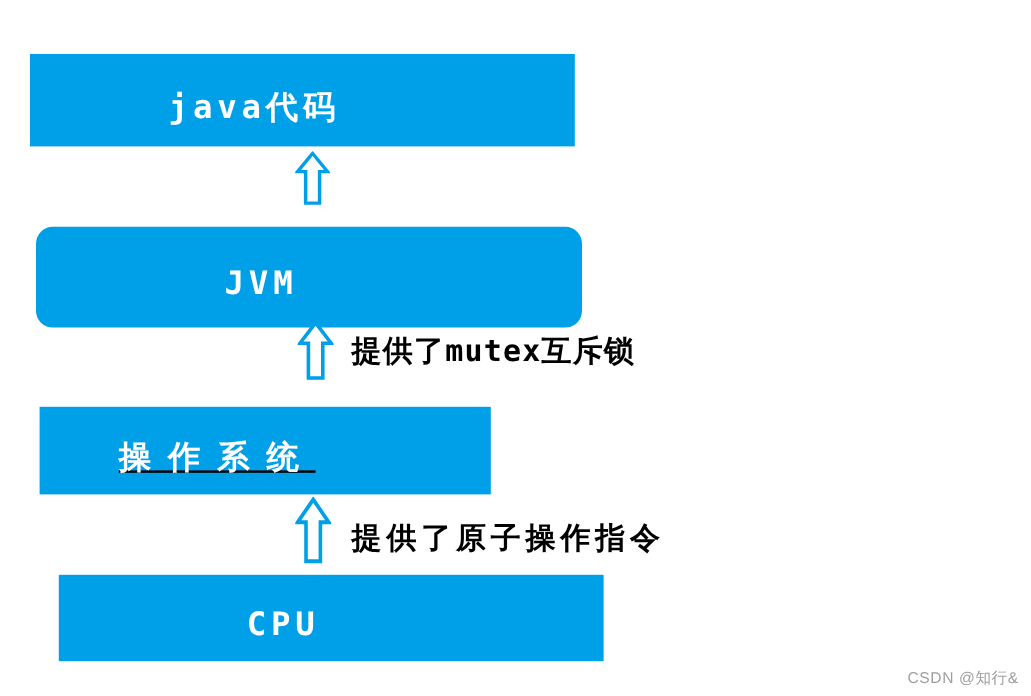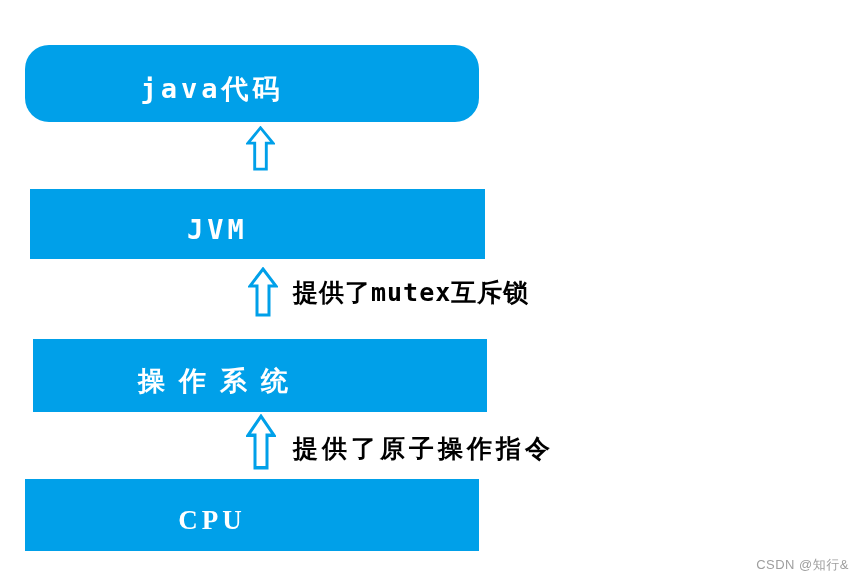--- a/index.html
+++ b/index.html
@@ -31,25 +31,25 @@
     justify-content: center;
   }
   .layer-label {
     color: var(--box-text);
     font-weight: bold;
     font-size: 27px;
     letter-spacing: 4px;
     transform: translate(-40px, 5px);
     white-space: nowrap;
   }
-  .box-java { left: 25px; top: 45px;  width: 454px; height: 77px; border-radius: 24px; }
-  .box-jvm  { left: 30px; top: 189px; width: 455px; height: 70px; }
-  .box-os   { left: 33px; top: 339px; width: 454px; height: 73px; }
+  .box-java { left: 25px; top: 45px;  width: 454px; height: 77px; }
+  .box-jvm  { left: 30px; top: 189px; width: 455px; height: 84px; border-radius: 14px; }
+  .box-os   { left: 33px; top: 339px; width: 376px; height: 73px; text-decoration: underline; }
   .box-os .layer-label { letter-spacing: 14px; }
-  .box-cpu  { left: 25px; top: 479px; width: 454px; height: 72px; font-family: Liberation Serif, serif; }
+  .box-cpu  { left: 49px; top: 479px; width: 454px; height: 72px; }
 
   .up-arrow { position: absolute; color: var(--arrow-stroke); }
   .arrow-1 { left: 246px; top: 126px; width: 29px; height: 45px; }
   .arrow-2 { left: 248px; top: 267px; width: 30px; height: 50px; }
   .arrow-3 { left: 246px; top: 414px; width: 30px; height: 56px; }
 
   .annotation {
     position: absolute;
     color: var(--annotation-text);
     font-weight: bold;

